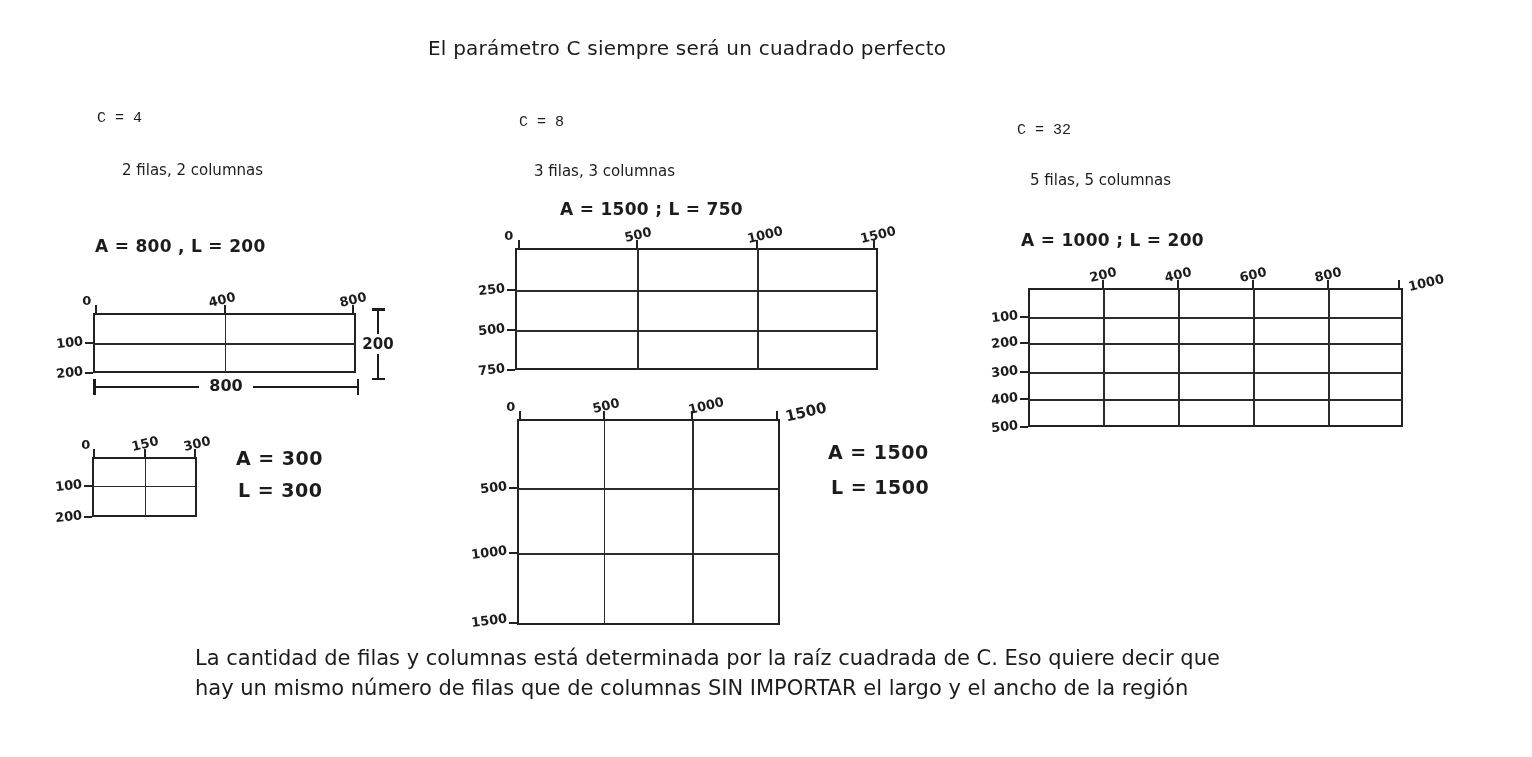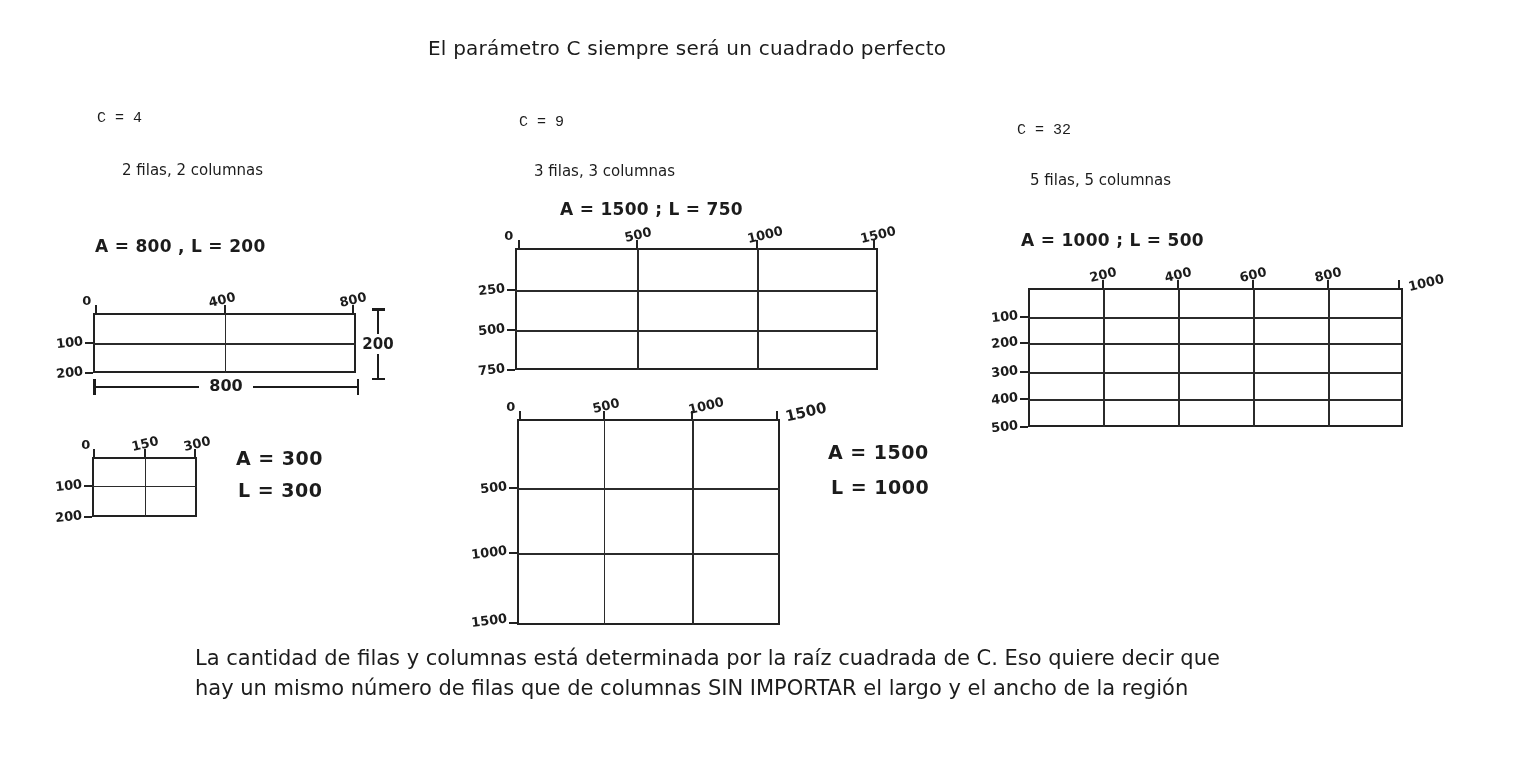--- a/index.html
+++ b/index.html
@@ -91,21 +91,21 @@
       <span class="xt" style="left:50%">150</span>
       <span class="xt" style="left:100%">300</span>
       <span class="yt" style="top:48%">100</span>
       <span class="yt" style="top:100%">200</span>
     </div>
     <div class="side" style="left:236px;top:447px">A = 300</div>
     <div class="side" style="left:238px;top:479px">L = 300</div>
   </div>
 
   <div>
-    <div class="clabel" style="left:519px;top:114px">C = 9</div>
+    <div class="clabel" style="left:519px;top:114px">C = 8</div>
     <div class="dims" style="left:534px;top:162px">3 filas, 3 columnas</div>
     <div class="params" style="left:560px;top:199px">A = 1500 ;   L = 750</div>
 
     <div class="gridwrap" style="left:515px;top:248px;width:363px;height:122px">
       <div class="gridbox"></div>
       <div class="vl" style="left:33.6%"></div>
       <div class="vl" style="left:66.7%"></div>
       <div class="hl" style="top:34.4%"></div>
       <div class="hl" style="top:67.2%"></div>
       <div class="tkx" style="left:1%"></div>
@@ -139,27 +139,27 @@
       <div class="tky" style="top:99%"></div>
       <span class="xt0">0</span>
       <span class="xt" style="left:34%">500</span>
       <span class="xt" style="left:72%">1000</span>
       <span class="xtr" style="font-size:15px">1500</span>
       <span class="yt" style="top:33.5%">500</span>
       <span class="yt" style="top:65%">1000</span>
       <span class="yt" style="top:98%">1500</span>
     </div>
     <div class="side" style="left:828px;top:441px">A = 1500</div>
-    <div class="side" style="left:831px;top:476px">L = 1000</div>
+    <div class="side" style="left:831px;top:476px">L = 1500</div>
   </div>
 
   <div>
     <div class="clabel" style="left:1017px;top:122px">C = 32</div>
     <div class="dims" style="left:1030px;top:171px">5 filas, 5 columnas</div>
-    <div class="params" style="left:1021px;top:230px">A = 1000  ;   L = 500</div>
+    <div class="params" style="left:1021px;top:230px">A = 1000  ;   L = 200</div>
 
     <div class="gridwrap" style="left:1028px;top:288px;width:375px;height:139px">
       <div class="gridbox"></div>
       <div class="vl" style="left:20%"></div>
       <div class="vl" style="left:40%"></div>
       <div class="vl" style="left:60%"></div>
       <div class="vl" style="left:80%"></div>
       <div class="hl" style="top:21%"></div>
       <div class="hl" style="top:39.5%"></div>
       <div class="hl" style="top:60.5%"></div>

